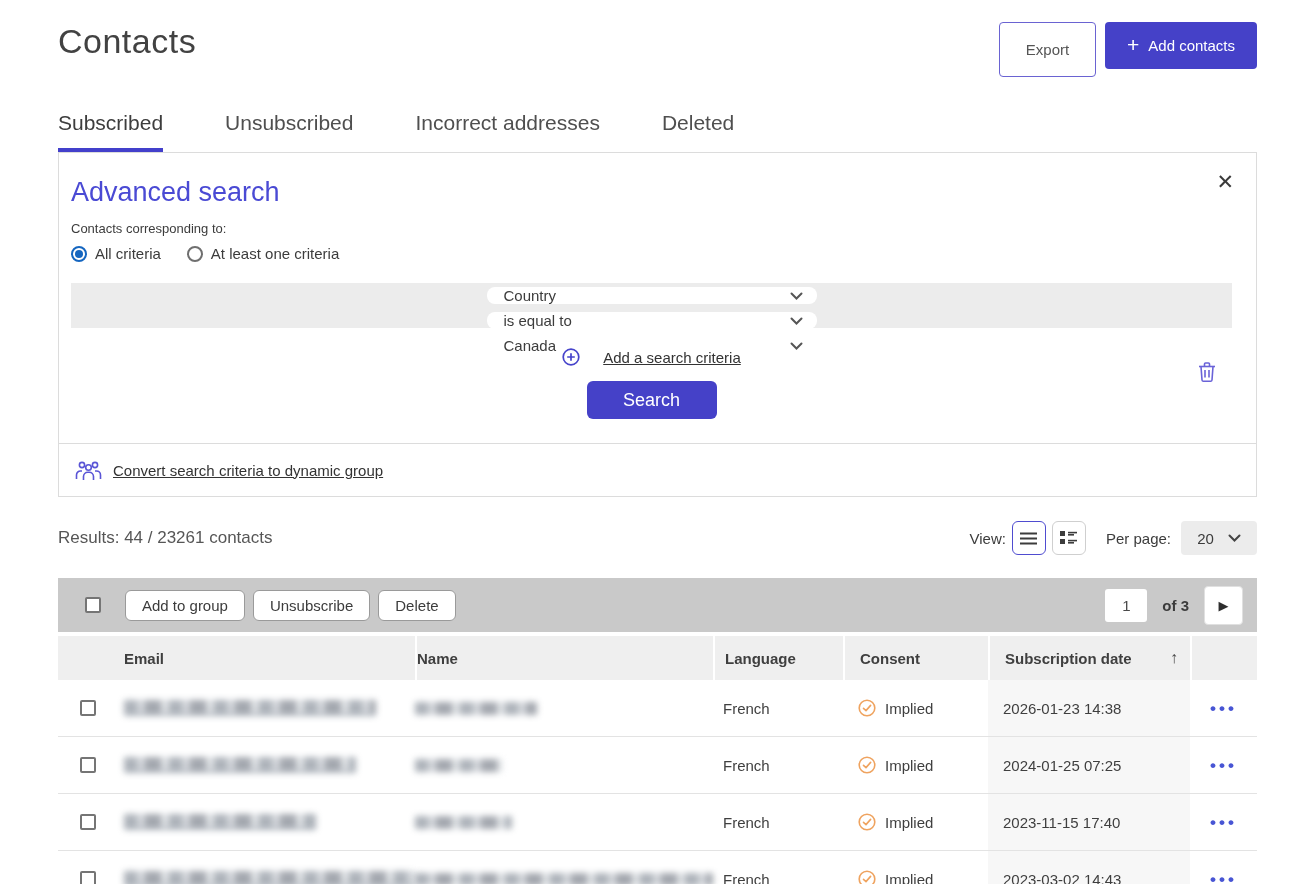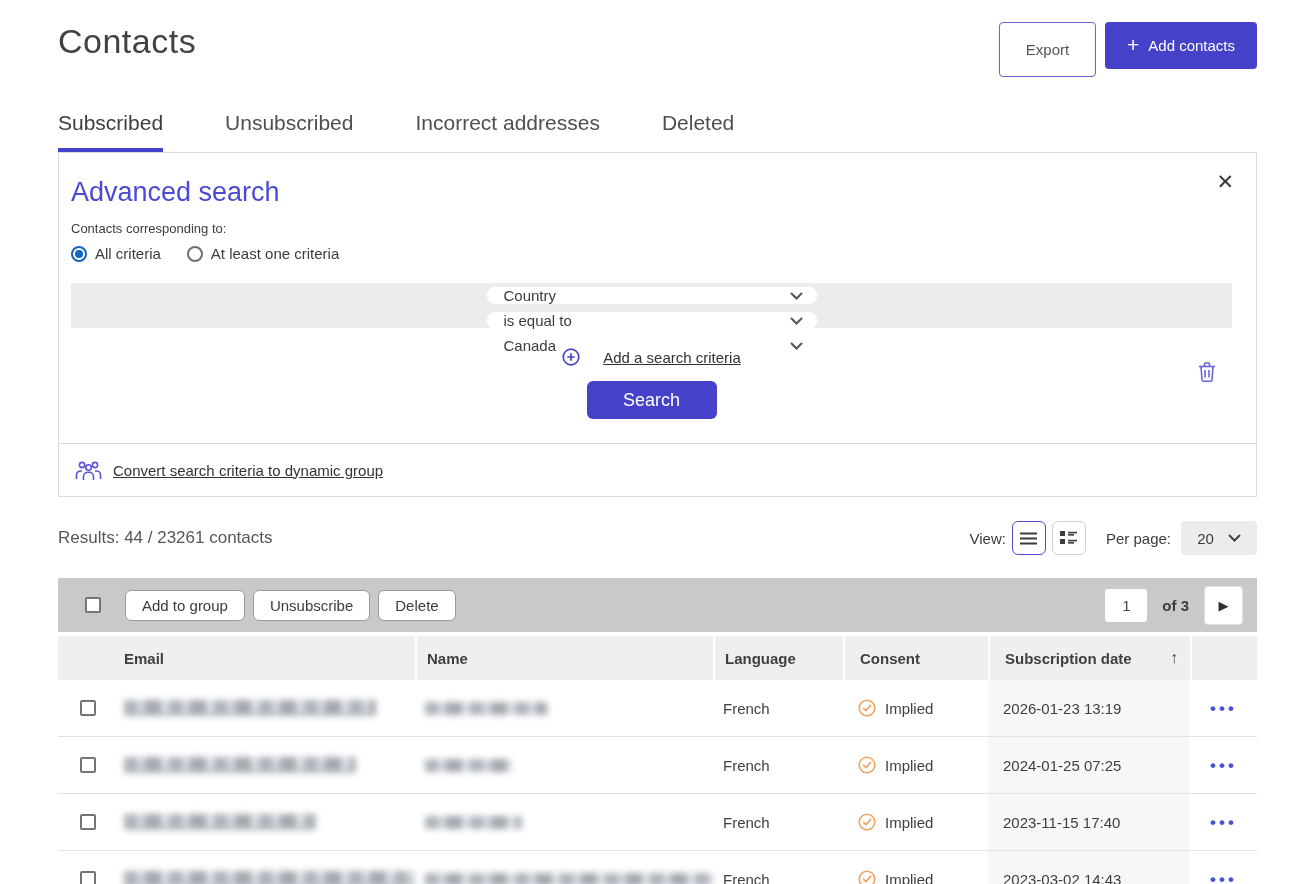--- a/index.html
+++ b/index.html
@@ -87,21 +87,21 @@
     font-size:13px; }
 
   
   .table { margin-top:4px; }
   .thead { display:flex; background:#efefef; height:44px; align-items:center;
     font-weight:bold; font-size:15px; color:#3f3f3f; }
   .tr { display:flex; height:57px; align-items:center; border-bottom:1px solid #e3e3e3;
     font-size:15px; }
   .col-check { width:59px; display:flex; justify-content:center; flex:none; }
   .col-email { width:298px; padding-left:7px; flex:none; }
-  .col-name  { width:298px; padding-left:10px; flex:none; }
+  .col-name  { width:298px; flex:none; }
   .col-lang  { width:130px; padding-left:10px; flex:none; }
   .col-consent { width:145px; padding-left:15px; flex:none; display:flex; align-items:center; gap:9px; }
   .col-date  { width:202px; padding-left:15px; flex:none; display:flex; align-items:center;
     justify-content:space-between; padding-right:12px; }
   .col-actions { flex:1; display:flex; justify-content:center; }
   .thead > div { height:100%; display:flex; align-items:center; }
   .thead .col-name, .thead .col-lang, .thead .col-consent, .thead .col-date,
   .thead .col-actions { border-left:2px solid #fff; }
   .tr .col-date { background:#f7f7f7; height:100%; }
   .sort-arrow { font-size:16px; font-weight:400; color:#4a4a4a; }
@@ -296,21 +296,21 @@
         </div>
       <div class="col-lang">French</div>
       <div class="col-consent">
         <svg class="consent-icon" viewBox="0 0 18 18">
             <circle cx="9" cy="9" r="7.8" fill="none" stroke="#efa35f" stroke-width="1.6"></circle>
             <path d="M5.5 9.3 L8 11.6 L12.6 6.4" fill="none" stroke="#efa35f" stroke-width="1.6" stroke-linecap="round" stroke-linejoin="round"></path>
           </svg>
         <span>Implied</span>
       </div>
       <div class="col-date">
-          <span>2026-01-23 13:19</span>
+          <span>2026-01-23 14:38</span>
         </div>
       <div class="col-actions">
           <button class="dots-btn">•••</button>
         </div>
     </div>
 
     <div class="tr">
       <div class="col-check">
           <div class="checkbox"></div>
         </div>

